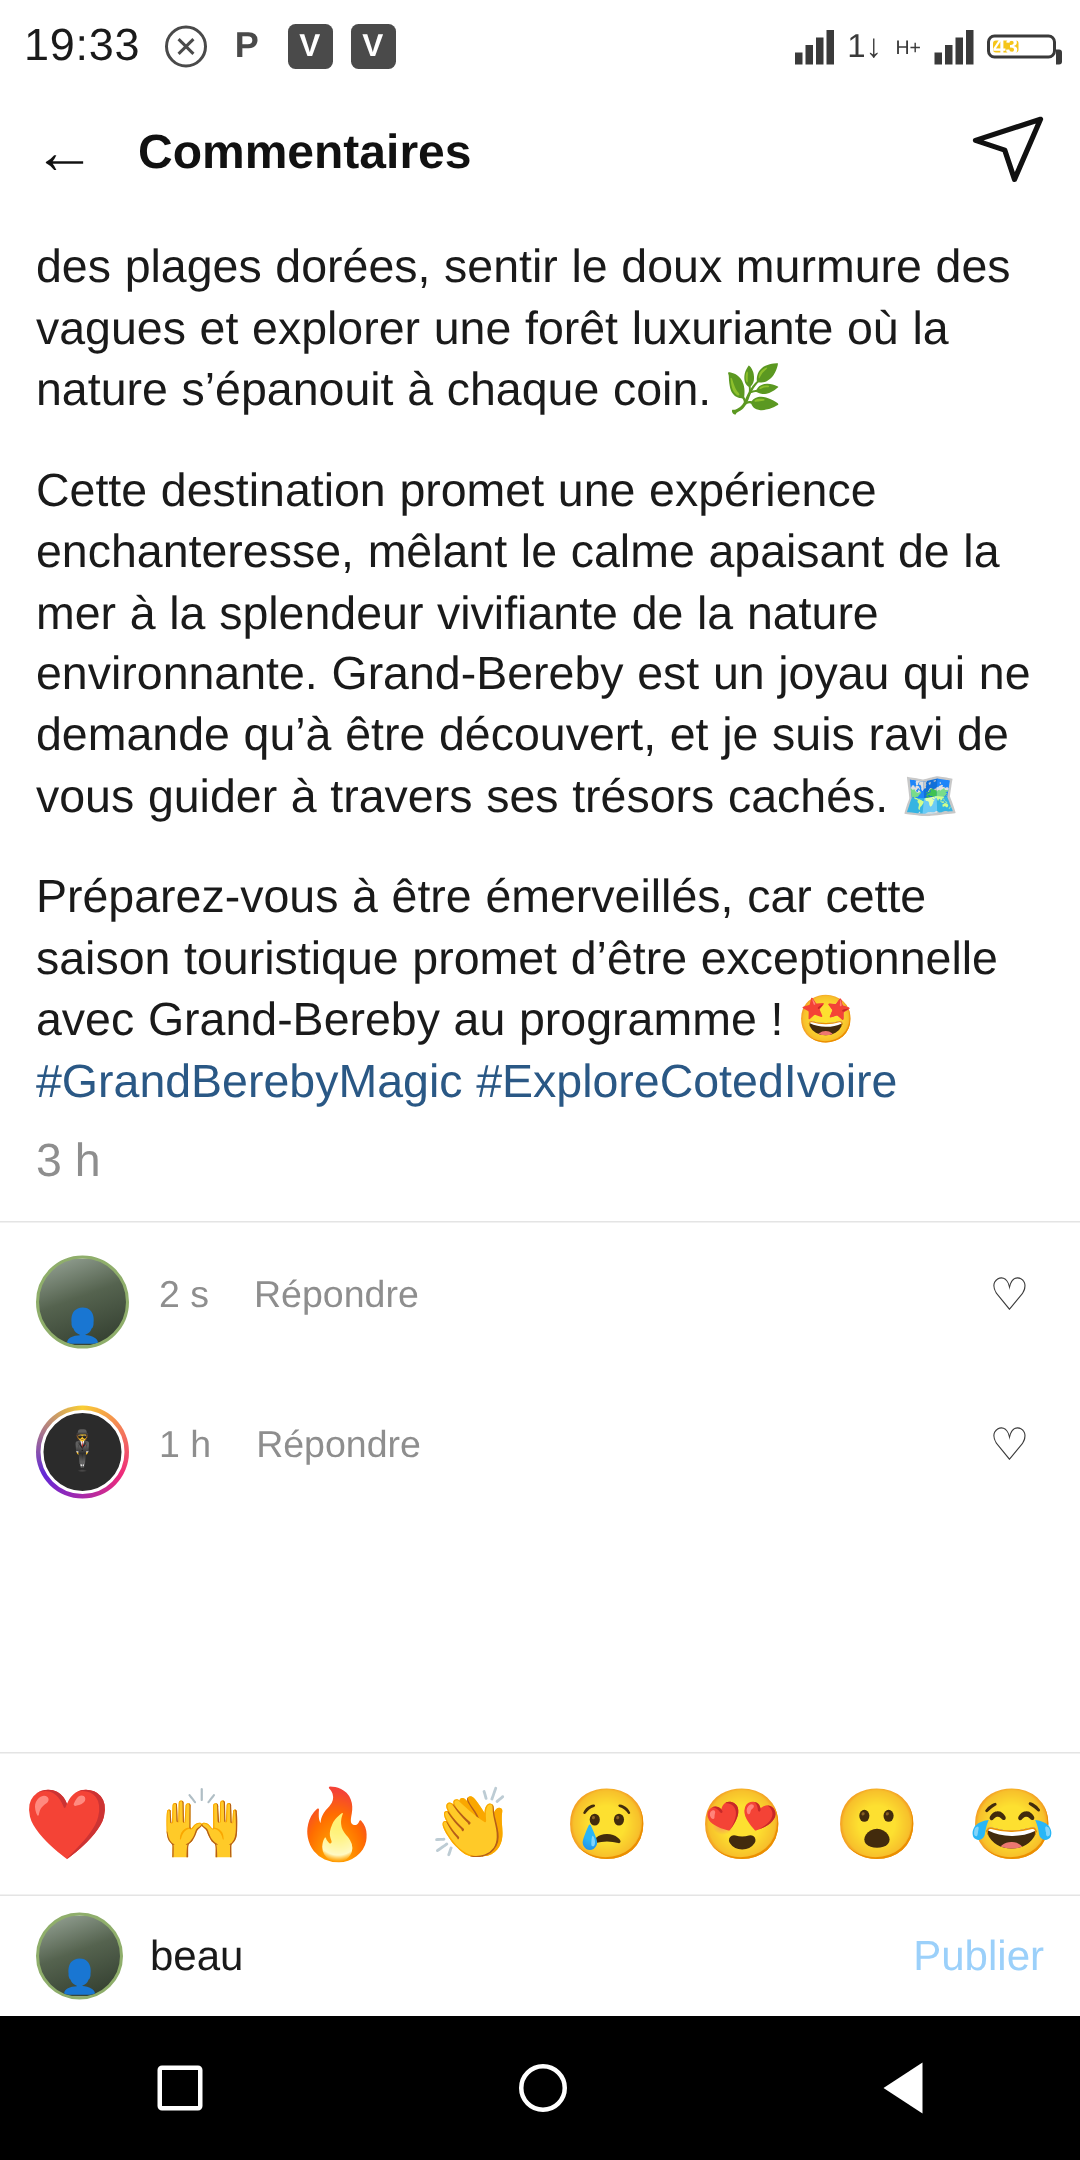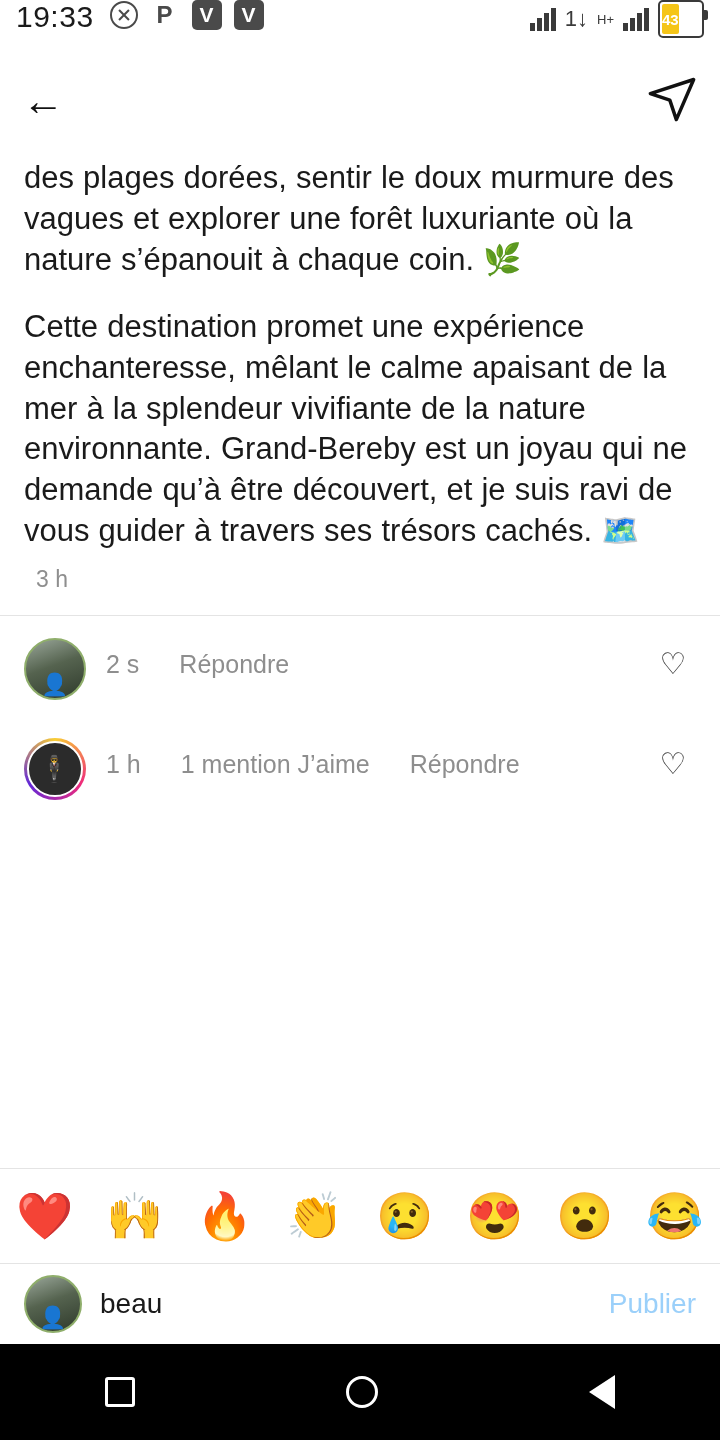--- a/index.html
+++ b/index.html
@@ -9,21 +9,21 @@
     background: #ffffff;
     font-family: "Liberation Sans", sans-serif;
     overflow: hidden;
   }
   body { position: relative; }
 
   
   .status-bar {
     height: 62px;
     display: flex;
-    align-items: flex-start;
+    align-items: center;
     padding: 0 16px;
     background: #ffffff;
   }
   .status-time {
     font-size: 30px;
     color: #1a1a1a;
     letter-spacing: 0.5px;
     margin-right: 16px;
   }
   .status-icons-left { display: flex; align-items: center; gap: 12px; }
@@ -57,21 +57,21 @@
   .bars i:nth-child(2) { height: 13px; }
   .bars i:nth-child(3) { height: 18px; }
   .bars i:nth-child(4) { height: 23px; }
   .hplus {
     display: flex; flex-direction: column; align-items: center;
     font-size: 11px; color: #3a3a3a; line-height: 1;
   }
   .net-label { font-size: 13px; color: #3a3a3a; }
   .arrows { font-size: 22px; color: #3a3a3a; line-height: 1; }
   .battery {
-    width: 46px; height: 38px; border: 2px solid #3a3a3a; border-radius: 5px;
+    width: 46px; height: 16px; border: 2px solid #3a3a3a; border-radius: 5px;
     position: relative; display: flex; align-items: center; padding: 2px;
   }
   .battery:after {
     content: ""; position: absolute; right: -6px; top: 8px;
     width: 4px; height: 10px; background: #3a3a3a; border-radius: 0 2px 2px 0;
   }
   .battery-fill {
     height: 100%; background: #f5c518; border-radius: 2px;
     display: flex; align-items: center; justify-content: center;
     color: #fff; font-size: 15px; font-weight: bold;
@@ -110,23 +110,23 @@
   .para {
     font-size: 31px;
     line-height: 1.32;
     color: #1a1a1a;
     margin-bottom: 26px;
     word-spacing: 0.5px;
   }
   .para:last-child { margin-bottom: 0; }
   .hashtag { color: #2a5885; }
   .caption-time {
-    font-size: 23px;
+    font-size: 31px;
     color: #8e8e8e;
-    padding: 8px 24px 22px 36px;
+    padding: 8px 24px 22px 24px;
   }
   .divider { height: 1px; background: #e4e4e4; }
 
   
   .comment {
     display: flex;
     padding: 22px 24px 16px 24px;
     align-items: flex-start;
   }
   .avatar {
@@ -151,21 +151,21 @@
     border: 2px solid #8fae6b;
     display: flex; align-items: flex-end; justify-content: center;
     font-size: 22px;
   }
   .comment-body { flex: 1; min-width: 0; }
   .comment-text {
     font-size: 27.5px; color: #1a1a1a; line-height: 1.3;
   }
   .comment-user { font-weight: bold; }
   .comment-meta {
-    display: flex; align-items: center; gap: 40px;
+    display: flex; align-items: center; gap: 30px;
     margin-top: 12px;
   }
   .meta-item { font-size: 25px; color: #8e8e8e; }
   .meta-item.bold { color: #8e8e8e; text-align: right; }
   .heart-outline {
     width: 46px; flex: 0 0 46px; text-align: center;
     font-size: 30px; color: #3a3a3a; padding-top: 8px;
   }
 
   
@@ -273,32 +273,34 @@
         <i></i>
       </div>
     <div class="battery">
       <div class="battery-fill">43</div>
     </div>
   </div>
 </div>
 
 <div class="app-header">
   <div class="back-arrow">←</div>
+  <div class="header-title">Commentaires</div>
   <div class="send-icon">
     <svg width="52" height="52" viewBox="0 0 24 24" fill="none" stroke="#111" stroke-width="1.6" stroke-linejoin="round">
       <path d="M22 3 L2 9.5 L11 12.5 L14 21.5 Z"></path>
     </svg>
   </div>
 </div>
 
 <div class="content">
 
   <div class="caption-block">
     <div class="para">des plages dorées, sentir le doux murmure des vagues et explorer une forêt luxuriante où la nature s’épanouit à chaque coin. 🌿</div>
     <div class="para">Cette destination promet une expérience enchanteresse, mêlant le calme apaisant de la mer à la splendeur vivifiante de la nature environnante. Grand-Bereby est un joyau qui ne demande qu’à être découvert, et je suis ravi de vous guider à travers ses trésors cachés. 🗺️</div>
+    <div class="para"><span>Préparez-vous à être émerveillés, car cette saison touristique promet d’être exceptionnelle avec Grand-Bereby au programme ! 🤩 </span><span class="hashtag">#GrandBerebyMagic #ExploreCotedIvoire</span></div>
   </div>
   <div class="caption-time">3 h</div>
 
   <div class="divider"></div>
 
   <div class="comment">
     <div class="avatar photo">👤</div>
     <div class="comment-body">
       <div class="comment-meta">
         <span class="meta-item">2 s</span>
@@ -308,21 +310,20 @@
     <div class="heart-outline">♡</div>
   </div>
 
   <div class="comment">
     <div class="avatar ring">
         <div class="inner">🕴</div>
       </div>
     <div class="comment-body">
       <div class="comment-meta">
         <span class="meta-item">1 h</span>
-        <span class="meta-item">1 mention J’aime</span>
         <span class="meta-item bold">Répondre</span>
       </div>
     </div>
     <div class="heart-outline">♡</div>
   </div>
 
 </div>
 
 <div class="emoji-row">
   <span>❤️</span>

